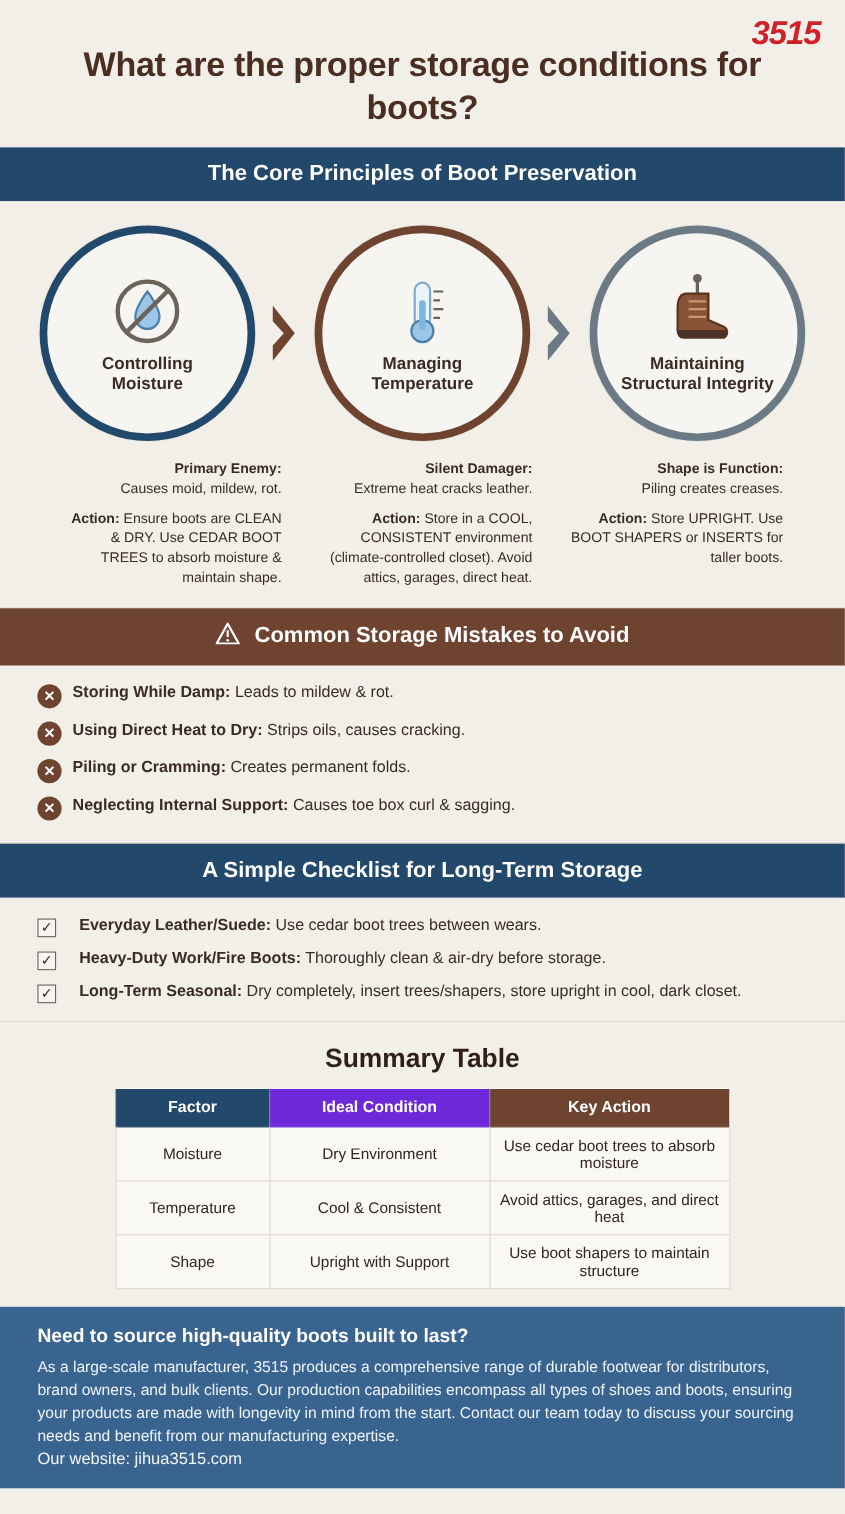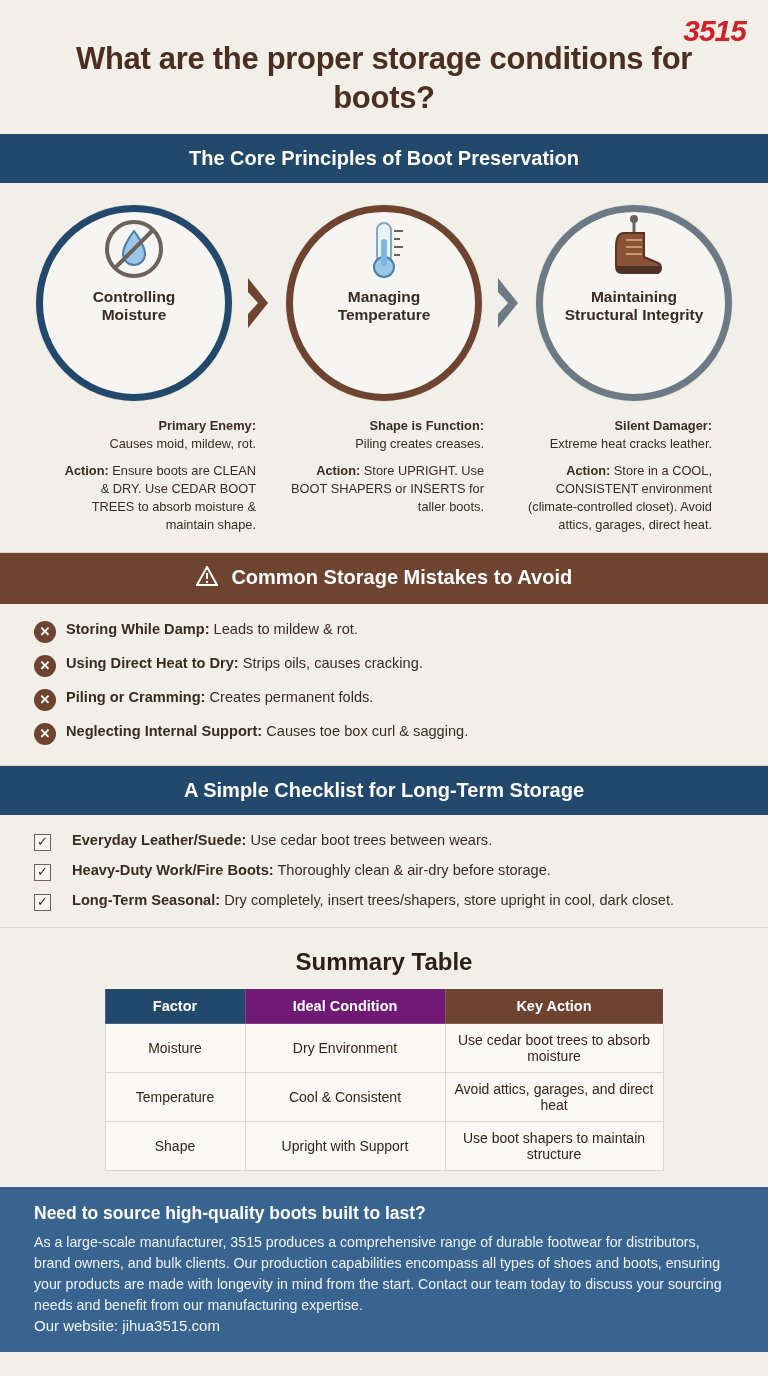--- a/index.html
+++ b/index.html
@@ -66,20 +66,21 @@
   }
   .circle-col { width: 228px; display: flex; flex-direction: column; align-items: center; }
   .circle {
     width: 196px; height: 196px;
     border-radius: 50%;
     border: 7px solid #22486b;
     background: #f7f5f1;
     display: flex;
     flex-direction: column;
     align-items: center;
+    justify-content: center;
     box-shadow: 0 0 0 1px rgba(0,0,0,0.03);
   }
   .circle.brown { border-color: #6e4330; }
   .circle.grey { border-color: #6b7a84; }
   .circle-icon { height: 74px; display: flex; align-items: center; justify-content: center; margin-bottom: 2px; }
   .circle-label {
     font-size: 15.5px;
     font-weight: bold;
     text-align: center;
     line-height: 1.18;
@@ -175,21 +176,21 @@
     background: #faf8f4;
   }
   table.summary th {
     color: #fff;
     font-weight: bold;
     padding: 9px 6px;
     font-size: 14.5px;
     border: 1px solid rgba(255,255,255,0.15);
   }
   th.h1 { background: #22486b; width: 140px; }
-  th.h2 { background: #701a75; width: 200px; }
+  th.h2 { background: #6d28d9; width: 200px; }
   th.h3 { background: #6e4330; }
   table.summary td {
     border: 1px solid #ddd7cd;
     padding: 8px 8px;
     text-align: center;
     color: #33251d;
   }
   table.summary td.c1 { width: 140px; }
   table.summary td.c2 { width: 200px; }
 
@@ -280,28 +281,28 @@
       </div>
     </div>
 
     <div class="texts-row">
       <div class="text-col">
         <span class="lead">Primary Enemy:</span>
         <span class="sub">Causes moid, mildew, rot.</span>
         <span class="action"><b>Action:</b><span> Ensure boots are CLEAN &amp; DRY. Use CEDAR BOOT TREES to absorb moisture &amp; maintain shape.</span></span>
       </div>
       <div class="text-col">
+        <span class="lead">Silent Damager:</span>
+        <span class="sub">Extreme heat cracks leather.</span>
+        <span class="action"><b>Action:</b><span> Store in a COOL, CONSISTENT environment (climate-controlled closet). Avoid attics, garages, direct heat.</span></span>
+      </div>
+      <div class="text-col">
         <span class="lead">Shape is Function:</span>
         <span class="sub">Piling creates creases.</span>
         <span class="action"><b>Action:</b><span> Store UPRIGHT. Use BOOT SHAPERS or INSERTS for taller boots.</span></span>
-      </div>
-      <div class="text-col">
-        <span class="lead">Silent Damager:</span>
-        <span class="sub">Extreme heat cracks leather.</span>
-        <span class="action"><b>Action:</b><span> Store in a COOL, CONSISTENT environment (climate-controlled closet). Avoid attics, garages, direct heat.</span></span>
       </div>
     </div>
   </div>
 
   <div class="sep"></div>
 
   <div class="band band-brown">
     <span class="warn-icon">
       <svg width="22" height="20" viewBox="0 0 22 20">
           <path d="M11 1 L21 19 L1 19 Z" fill="none" stroke="#ffffff" stroke-width="2"></path>

